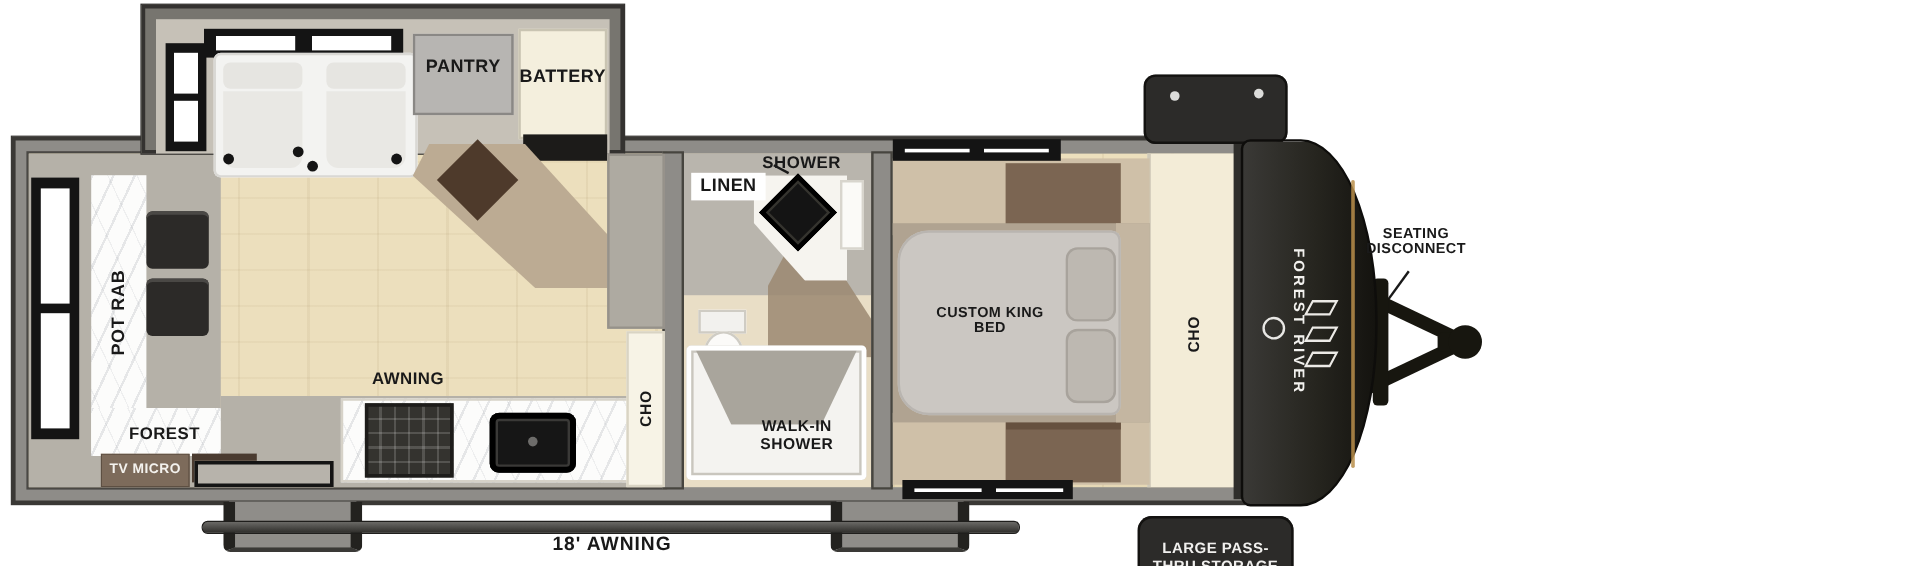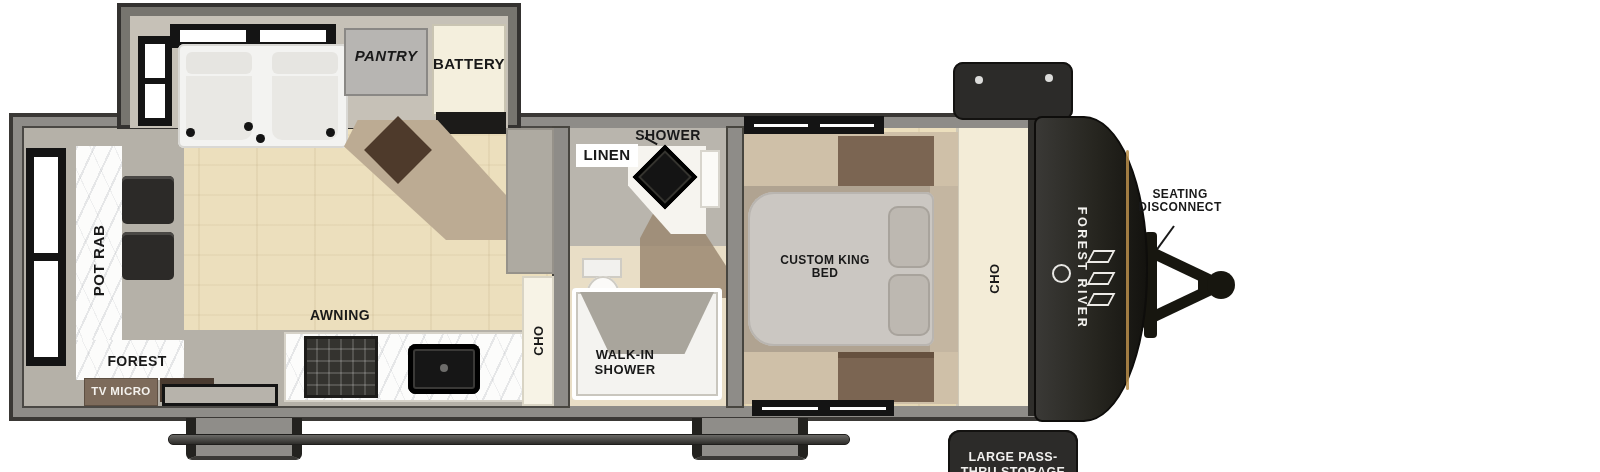--- a/index.html
+++ b/index.html
@@ -143,34 +143,35 @@
   <div class="abs" style="left:1174px;top:225px;width:37px;height:2px;background:#191919;transform:rotate(126deg);transform-origin:left center;"></div>
 
   <div class="abs" style="left:186px;top:418px;width:96px;height:38px;background:#8f8d89;border-left:10px solid #23221f;border-right:10px solid #23221f;border-bottom:4px solid #3a3936;border-radius:0 0 6px 6px;"></div>
   <div class="abs" style="left:692px;top:418px;width:96px;height:38px;background:#8f8d89;border-left:10px solid #23221f;border-right:10px solid #23221f;border-bottom:4px solid #3a3936;border-radius:0 0 6px 6px;"></div>
   <div class="abs" style="left:168px;top:434px;width:680px;height:9px;background:linear-gradient(#6a6966,#2e2d2a);border:1px solid #1f1e1c;border-radius:5px;z-index:5;"></div>
 
   <div class="abs" style="left:948px;top:386px;width:130px;height:69px;background:#2c2b29;border-radius:12px;box-shadow:inset 0 0 0 2px #131210;z-index:6;display:flex;align-items:center;justify-content:center;margin-top:44px;">
     <span class="lbl" style="position:static;color:#f1f0ee;font-size:12.5px;width:112px;line-height:1.15;">LARGE PASS-THRU STORAGE</span>
   </div>
 
-  <div class="lbl" style="left:341px;top:48px;width:90px;font-size:15px;z-index:5;font-style:italic;">PANTRY</div>
+  <div class="lbl" style="left:341px;top:48px;width:90px;font-size:15px;z-index:5;">PANTRY</div>
   <div class="lbl" style="left:428px;top:56px;width:82px;font-size:15px;z-index:5;">BATTERY</div>
   <div class="abs vflex" style="left:76px;top:180px;width:46px;height:160px;z-index:5;">
     <span class="vtext" style="font-size:15px;">POT RAB</span>
   </div>
   <div class="lbl" style="left:92px;top:354px;width:90px;font-size:14px;z-index:5;">FOREST</div>
   <div class="lbl" style="left:84px;top:385px;width:74px;font-size:11.5px;color:#f4f2ee;z-index:5;">TV MICRO</div>
   <div class="lbl" style="left:300px;top:308px;width:80px;font-size:14px;z-index:5;">AWNING</div>
   <div class="abs vflex" style="left:522px;top:300px;width:32px;height:80px;z-index:5;">
     <span class="vtext" style="font-size:13px;">CHO</span>
   </div>
   <div class="lbl" style="left:576px;top:144px;width:62px;font-size:15px;background:#fff;padding:3px 0;z-index:5;">LINEN</div>
   <div class="lbl" style="left:630px;top:128px;width:76px;font-size:14px;z-index:5;">SHOWER</div>
   <div class="abs" style="left:644px;top:140px;width:14px;height:2px;background:#191919;transform:rotate(28deg);z-index:5;"></div>
-  <div class="lbl" style="left:577px;top:348px;width:96px;font-size:13px;z-index:5;">WALK-IN SHOWER</div>
+  <div class="lbl" style="left:616px;top:348px;width:96px;font-size:13px;z-index:5;">WALK-IN SHOWER</div>
   <div class="lbl" style="left:780px;top:254px;width:90px;font-size:12px;z-index:5;">CUSTOM KING BED</div>
   <div class="abs vflex" style="left:978px;top:238px;width:32px;height:80px;z-index:5;">
     <span class="vtext" style="font-size:13px;">CHO</span>
   </div>
   <div class="lbl" style="left:1128px;top:188px;width:104px;font-size:12px;z-index:5;">SEATING DISCONNECT</div>
+  <div class="lbl" style="left:420px;top:445px;width:180px;font-size:16px;letter-spacing:.8px;z-index:6;">18' AWNING</div>
 
 </div>
 
 </body></html>

